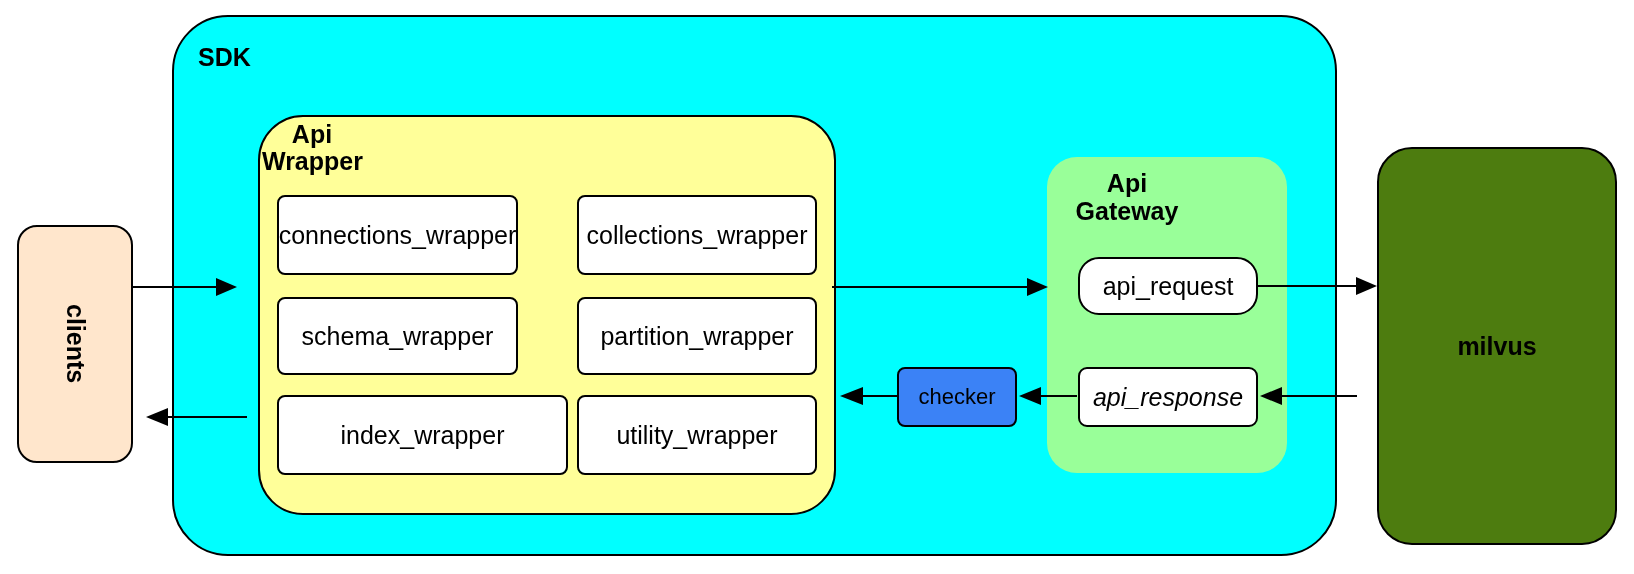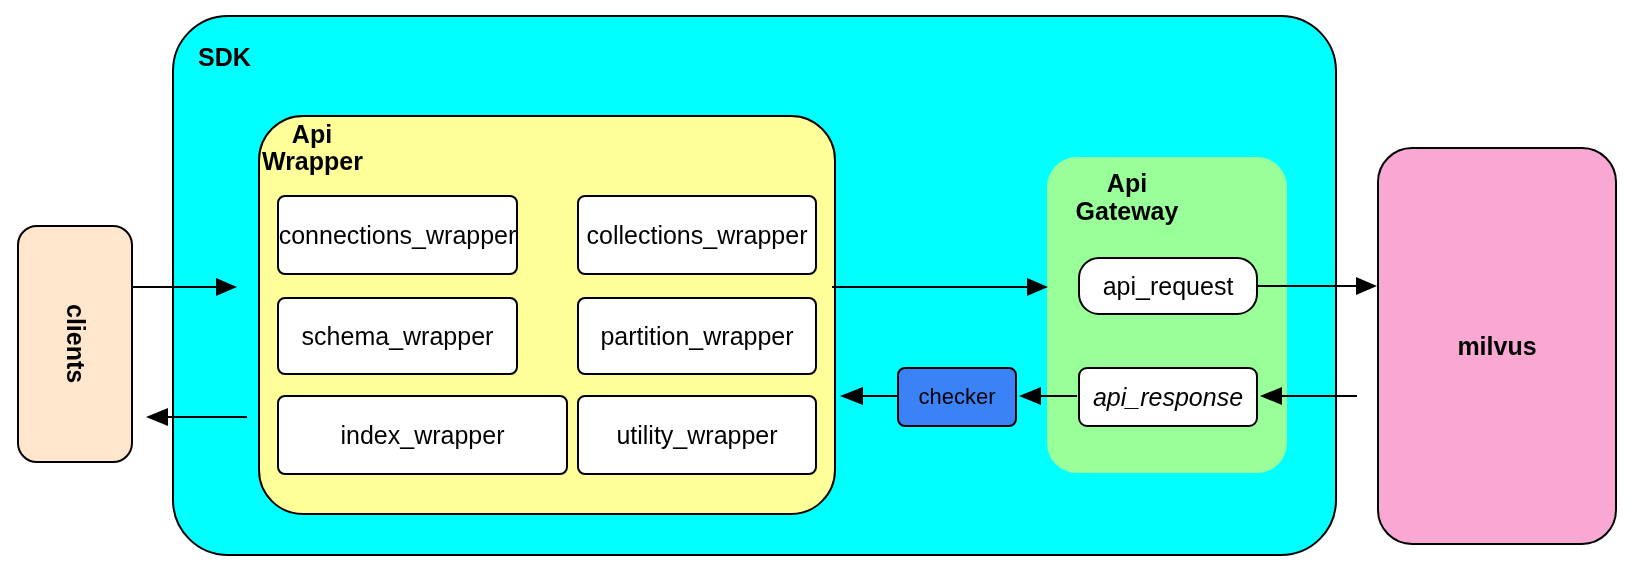--- a/index.html
+++ b/index.html
@@ -35,21 +35,21 @@
   .api-gateway {
     left:1047px; top:157px; width:240px; height:316px;
     background:#99FF99; border-radius:30px; border:none; z-index:2;
   }
   .api-gateway-label {
     position:absolute; left:0px; top:12px; width:160px;
     text-align:center; font-weight:bold; font-size:25px; line-height:28px;
   }
   .milvus {
     left:1377px; top:147px; width:240px; height:398px;
-    background:#f9a8d4; border-radius:35px; z-index:2;
+    background:#4d7c0f; border-radius:35px; z-index:2;
     font-weight:bold; font-size:25px;
   }
   .wbox {
     background:#FFFFFF; border-radius:8px; z-index:3;
     font-size:25px; white-space:nowrap;
   }
   .b0 { left:277px; top:195px; width:241px; height:80px; }
   .b1 { left:577px; top:195px; width:240px; height:80px;justify-content:center; }
   .b2 { left:277px; top:297px; width:241px; height:78px; }
   .b3 { left:577px; top:297px; width:240px; height:78px; }

